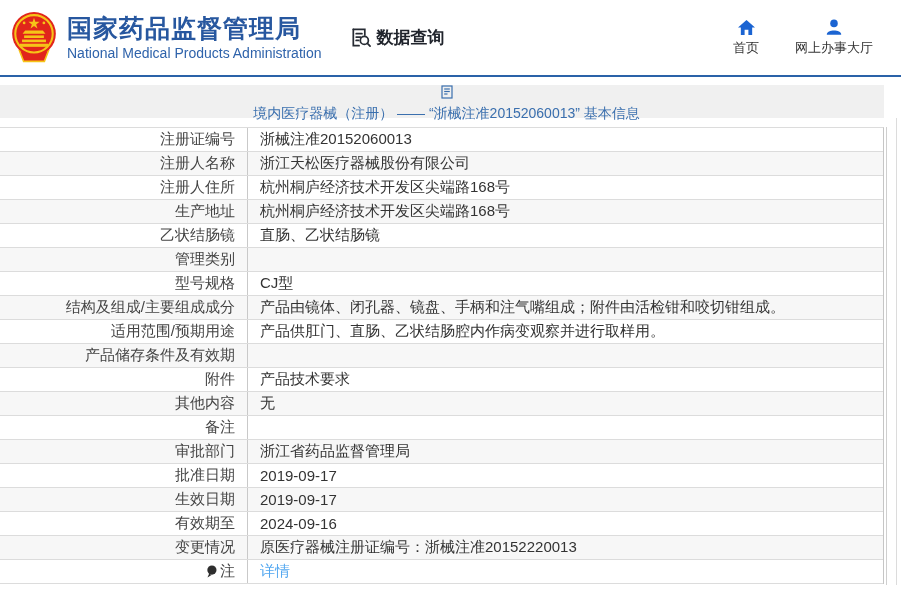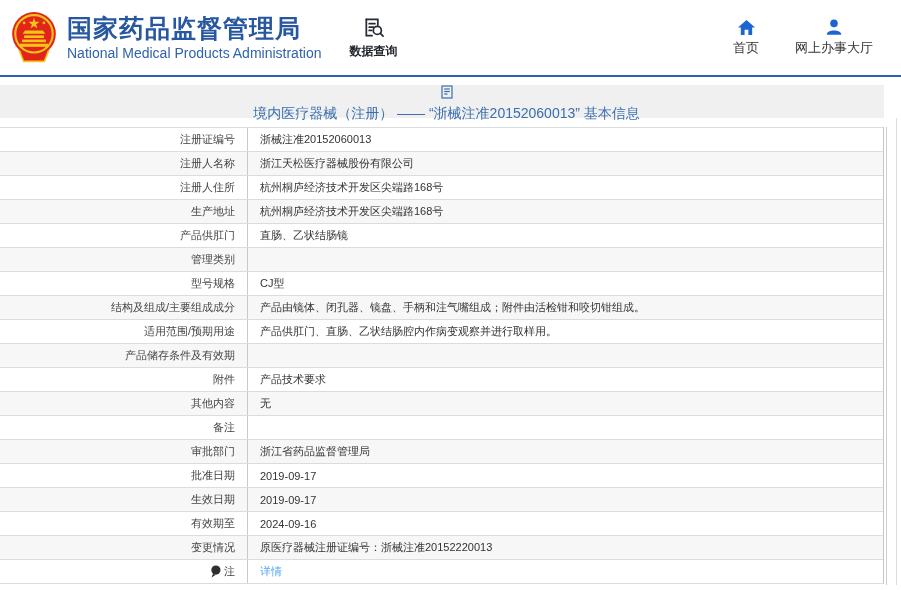--- a/index.html
+++ b/index.html
@@ -20,23 +20,22 @@
   }
   .emblem { width:52px; height:56px; flex:0 0 auto; }
   .org-block { margin-left:7px; }
   .org-title {
     font-size:25px; font-weight:bold; color:#27579f;
     letter-spacing:1px; line-height:1.15; white-space:nowrap;
   }
   .org-sub { font-size:14px; color:#2f63ab; margin-top:2px; white-space:nowrap; }
   .section-title {
     display:flex; align-items:center; gap:4px;
-    margin-left:28px; font-size:12px; font-weight:600; color:#20242c;
+    margin-left:28px; font-size:17px; font-weight:600; color:#20242c;
     white-space:nowrap;
-    flex-direction:column;
   }
   .top-nav { margin-left:auto; display:flex; gap:36px; margin-right:28px;align-items:center; }
   .nav-item {
     display:flex; flex-direction:column; align-items:center; gap:3px;
     font-size:13px; color:#333; text-decoration:none; cursor:pointer;
     white-space:nowrap;
   }
 
   
   .breadcrumb-bar {
@@ -50,21 +49,21 @@
   
   .info-table {
     margin-top:9px; width:884px; box-sizing:border-box;
     border-top:1px solid #dcdcdc;
     border-right:1px solid #c6c6c6;
   }
   .row {
     display:flex; height:24px; box-sizing:border-box;
     align-items:center;
     border-bottom:1px solid #dcdcdc;
-    font-size:11px; background:#fff;
+    font-size:15px; background:#fff;
   }
   .row:nth-child(even) { background:#f7f7f7; }
   .cell.label {
     width:248px; height:100%; box-sizing:border-box;
     padding-right:12px;
     border-right:1px solid #c9c9c9;
     display:flex; justify-content:flex-end; align-items:center; gap:3px;
     color:#444; white-space:nowrap;
   }
   .cell.value {
@@ -192,21 +191,21 @@
         <span class="lbl">生产地址</span>
       </div>
       <div class="cell value">
         <span class="val">杭州桐庐经济技术开发区尖端路168号</span>
       </div>
     </div>
 
     <div class="row">
       <div class="cell label">
 
-        <span class="lbl">产品供肛门</span>
+        <span class="lbl">乙状结肠镜</span>
       </div>
       <div class="cell value">
         <span class="val">直肠、乙状结肠镜</span>
       </div>
     </div>
 
     <div class="row">
       <div class="cell label">
 
         <span class="lbl">管理类别</span>

